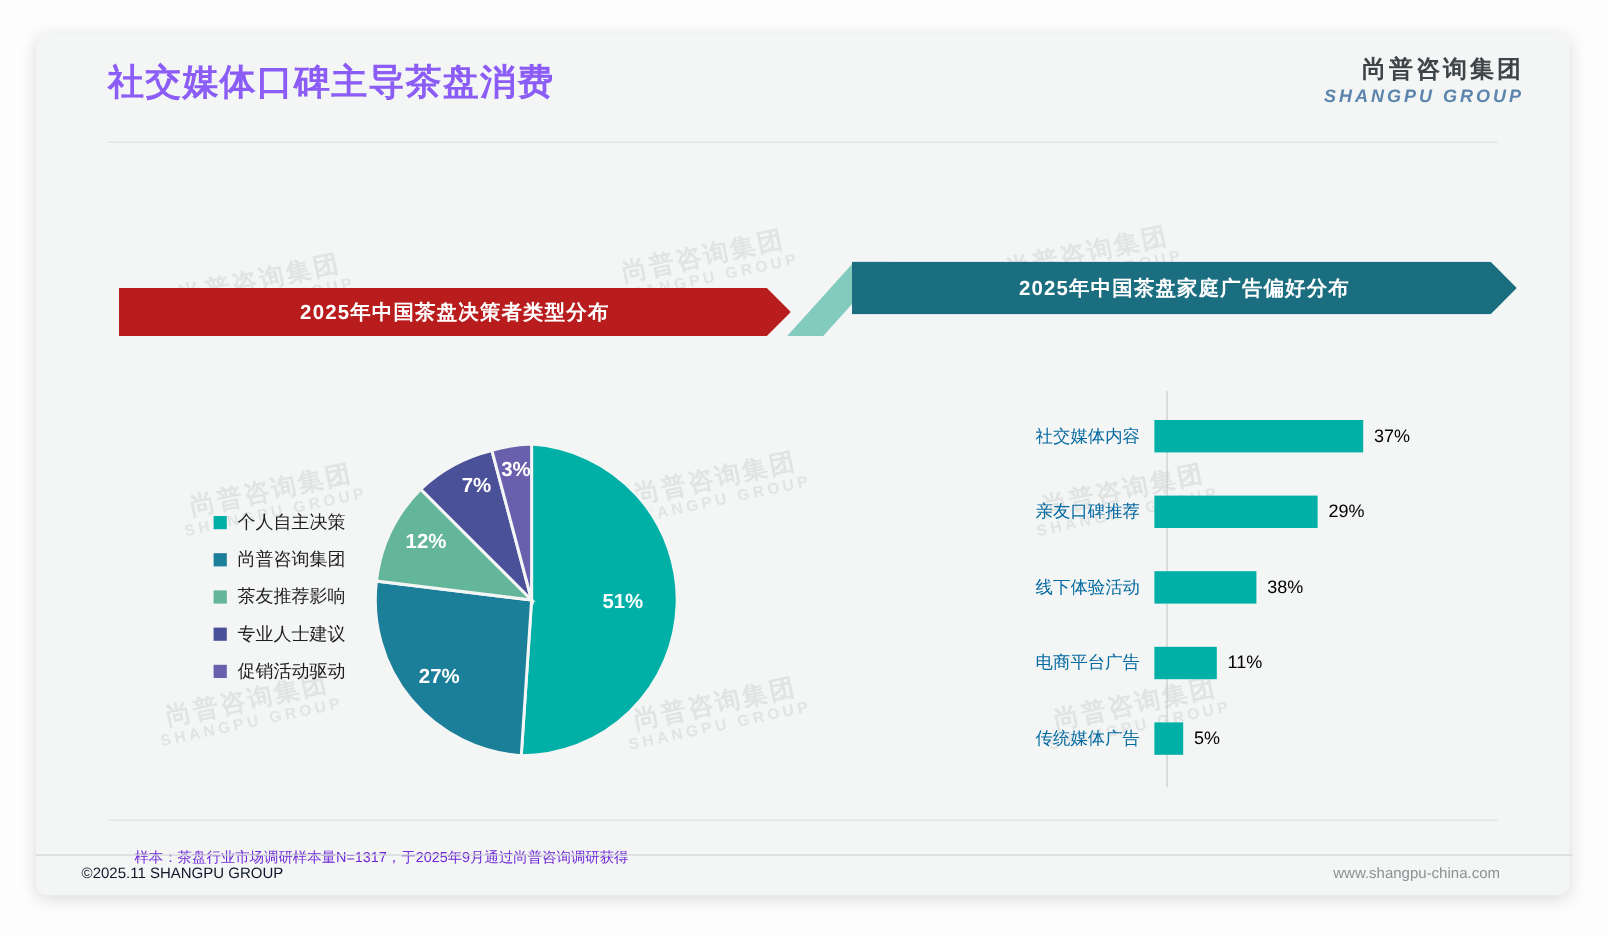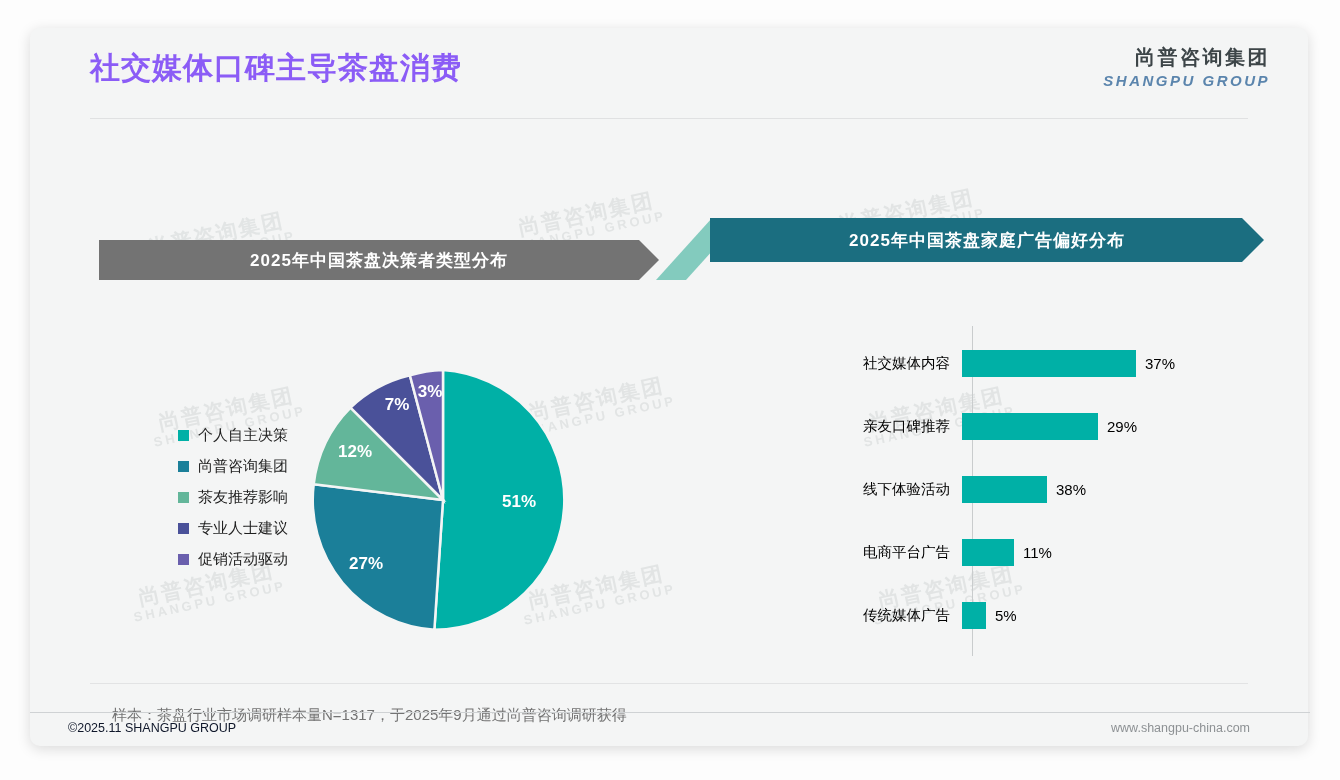--- a/index.html
+++ b/index.html
@@ -35,21 +35,21 @@
   .logo .logo-cn{font-size:20px;font-weight:bold;color:#3d4548;letter-spacing:2.5px;display:block;}
   .logo .logo-en{font-size:15px;font-weight:bold;font-style:italic;color:#5b85ad;letter-spacing:2.5px;display:block;margin-top:1px;}
   .header-rule{position:absolute;left:60px;top:90px;width:1158px;height:1px;background:#e0e1e2;z-index:4;}
   
   .banner-wrap{position:absolute;left:0;top:0;width:100%;height:100%;z-index:3;}
   .banner{
     position:absolute;display:flex;align-items:center;justify-content:center;
     color:#ffffff;font-weight:bold;font-size:17px;letter-spacing:1px;
   }
   .banner-left{
-    left:69px;top:212px;width:560px;height:40px;background:#737373;
+    left:69px;top:212px;width:560px;height:40px;background:#b91c1c;
     clip-path:polygon(0 0,540px 0,560px 20px,540px 40px,0 40px);
   }
   .connector{
     position:absolute;left:626px;top:190px;width:86px;height:62px;
     background:#83cbbe;
     clip-path:polygon(56px 0,86px 0,30px 62px,0 62px);
   }
   .banner-right{
     left:680px;top:190px;width:554px;height:44px;background:#1b6e80;
     clip-path:polygon(0 0,532px 0,554px 22px,532px 44px,0 44px);
@@ -59,26 +59,26 @@
   .legend{position:absolute;left:88px;top:98px;}
   .legend-item{display:flex;align-items:center;margin-bottom:12px;}
   .legend-swatch{width:11px;height:11px;margin-right:9px;flex:none;}
   .legend-label{font-size:15px;color:#1e1e1e;}
   .pie-svg{position:absolute;left:218px;top:37px;}
   .pie-label{font-size:17px;font-weight:bold;fill:#ffffff;}
   
   .bar-panel{position:absolute;left:790px;top:290px;width:440px;height:350px;z-index:2;}
   .bar-axis{position:absolute;left:152px;top:8px;width:1px;height:330px;background:#c9cccd;}
   .bar-row{position:absolute;left:0;display:flex;align-items:center;height:30px;width:440px;}
-  .bar-cat{width:142px;text-align:right;font-size:14.5px;color:#000000;padding-right:12px;box-sizing:border-box;}
+  .bar-cat{width:142px;text-align:right;font-size:14.5px;color:#0369a1;padding-right:12px;box-sizing:border-box;}
   .bar-fill{height:27px;background:#00b0a6;flex:none;}
   .bar-val{font-size:15px;color:#000000;margin-left:9px;white-space:nowrap;}
   
   .foot-rule{position:absolute;left:60px;top:655px;width:1158px;height:1px;background:#e2e3e4;z-index:4;}
-  .footnote{position:absolute;left:82px;top:678px;font-size:15px;color:#737373;z-index:4;}
+  .footnote{position:absolute;left:82px;top:678px;font-size:12px;color:#6d28d9;z-index:4;}
   .footer-rule{position:absolute;left:30px;top:712px;width:1280px;height:1px;background:#cfd2d4;z-index:5;}
   .footer{position:absolute;left:0;top:716px;width:1340px;height:40px;z-index:5;}
   .footer-left{position:absolute;left:68px;top:5px;font-size:12.5px;color:#0f172a;}
   .footer-right{position:absolute;right:90px;top:5px;font-size:12.5px;color:#8d9194;margin-left:12px;}
 </style>
 </head>
 <body>
 
 <div class="stage">
   <div class="slide">

